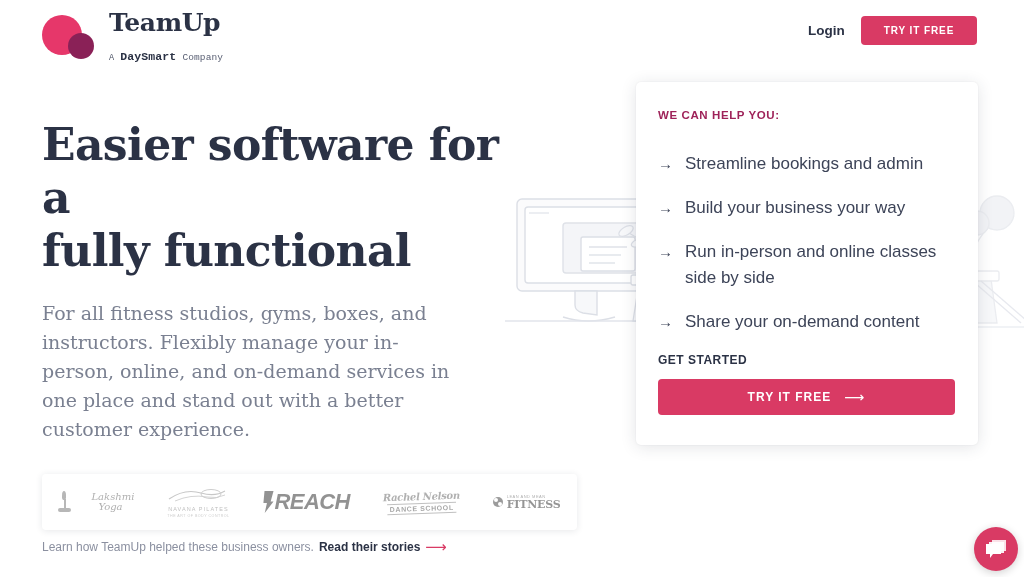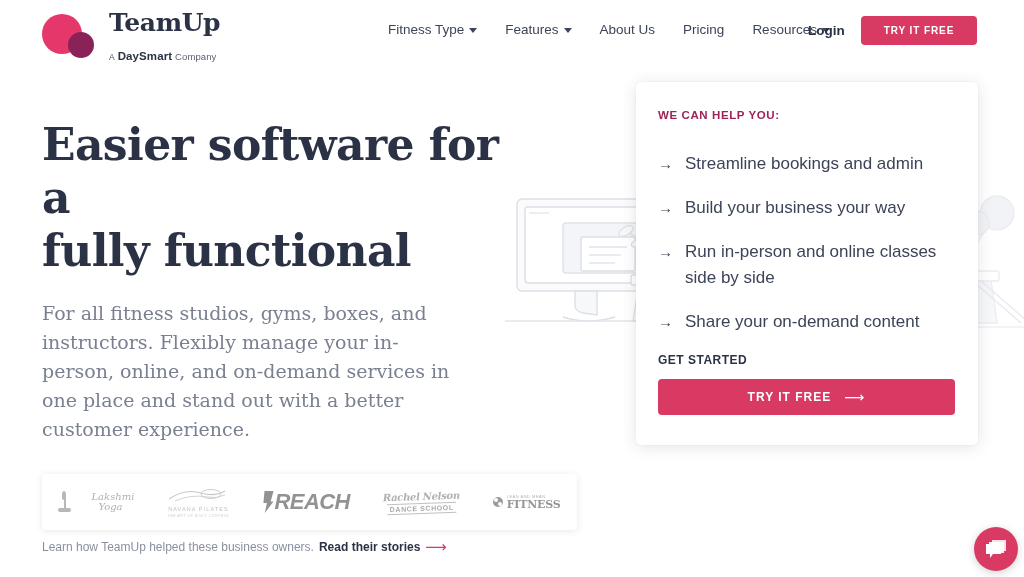--- a/index.html
+++ b/index.html
@@ -71,20 +71,21 @@
     color: #2B3245;
     letter-spacing: -0.4px;
     line-height: 1.05;
   }
   .brand-sub {
     font-size: 10px;
     color: #4B5265;
     letter-spacing: 0.1px;
     margin-top: 14px;
     white-space: nowrap;
+    font-family: Liberation Mono, monospace;
   }
   .brand-sub .ds {
     font-weight: 700;
     font-size: 11.5px;
     color: #2B3245;
   }
   .brand-sub .a-pre { font-size: 8.5px; }
   .brand-sub .cmp { font-size: 9.5px; color: #5A6074; }
 
   .nav {
@@ -437,40 +438,20 @@
       <div class="brand-mark">
         <div class="circ-big"></div>
         <div class="circ-small"></div>
       </div>
       <div class="brand-text">
         <div class="brand-name">TeamUp</div>
         <div class="brand-sub"><span class="a-pre">A</span> <span class="ds">DaySmart</span> <span class="cmp">Company</span></div>
       </div>
     </div>
 
-    <nav class="nav">
-      <div class="nav-item">
-        <span>Fitness Type</span>
-        <span class="caret"></span>
-      </div>
-      <div class="nav-item">
-        <span>Features</span>
-        <span class="caret"></span>
-      </div>
-      <div class="nav-item">
-        <span>About Us</span>
-      </div>
-      <div class="nav-item">
-        <span>Pricing</span>
-      </div>
-      <div class="nav-item">
-        <span>Resources</span>
-        <span class="caret"></span>
-      </div>
-    </nav>
 
     <div class="login">Login</div>
 
     <button class="btn-nav-cta">TRY IT FREE</button>
   </div>
 
   <div class="illustration">
     <svg width="530" height="160" viewBox="0 0 530 160" fill="none" xmlns="http://www.w3.org/2000/svg">
       <g stroke="#DCDFE6" stroke-width="1.4" fill="#FBFBFC">
         <rect x="12" y="24" width="142" height="92" rx="5"></rect>

